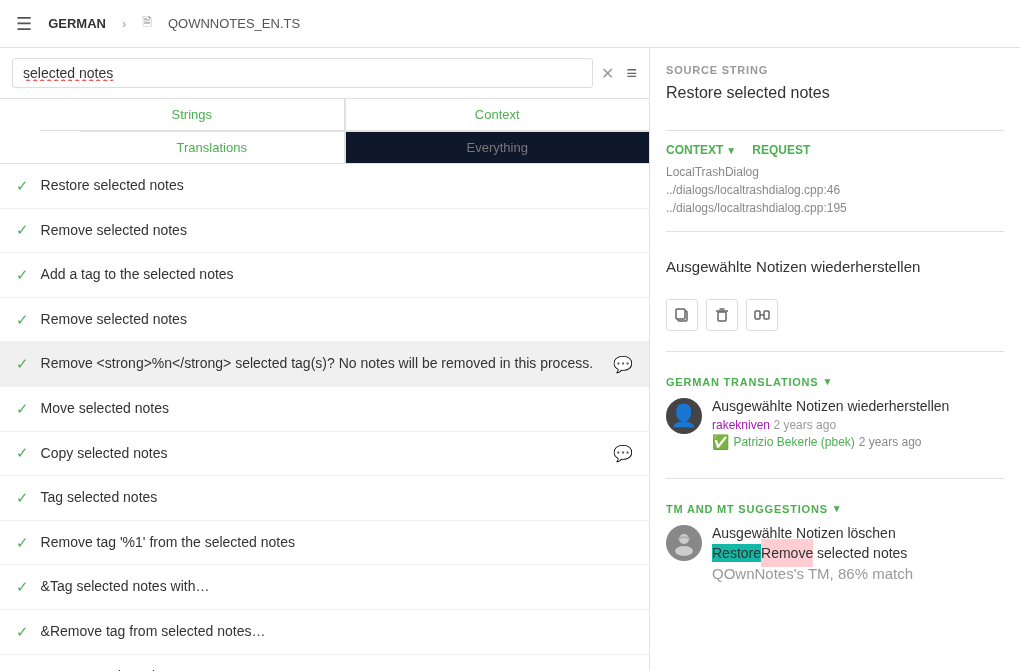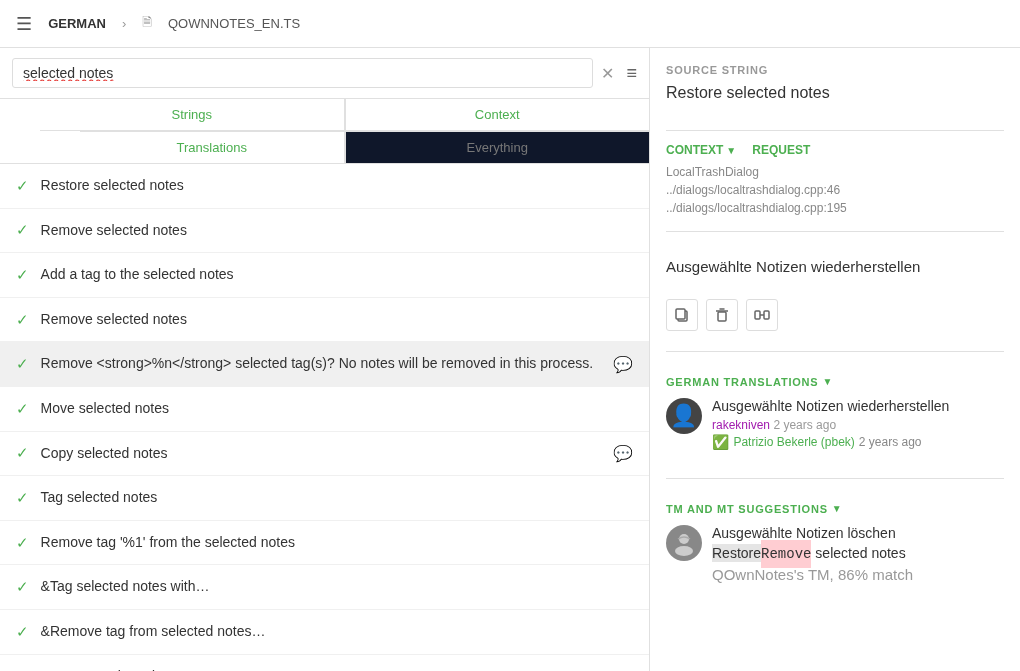--- a/index.html
+++ b/index.html
@@ -122,22 +122,22 @@
     .entry-text { font-size: 14px; color: #333; margin-bottom: 4px; }
     .entry-meta { font-size: 12px; color: #999; margin-bottom: 2px; }
     .entry-meta .username { color: #a21caf; }
     .entry-verified { display: flex; align-items: center; gap: 4px; font-size: 12px; color: #888; }
     .entry-verified .check-circle { color: #4caf50; font-size: 14px; }
     .entry-verified .user-link { color: #4caf50; cursor: pointer; }
 
     .tm-entry { display: flex; gap: 10px; margin-bottom: 12px; }
     .tm-avatar { width: 36px; height: 36px; border-radius: 50%; background: #555; flex-shrink: 0; display: flex; align-items: center; justify-content: center; font-size: 20px; overflow: hidden; }
     .tm-entry-text { font-size: 14px; color: #333; margin-bottom: 4px; }
-    .tm-highlight-restore { background-color: #e5e5e5; padding: 1px 0; }
-    .tm-highlight-remove { background-color: #ffcdd2; padding: 6px 0; font-family: Liberation Mono, monospace; }
+    .tm-highlight-restore { background-color: #14b8a6; padding: 1px 0; }
+    .tm-highlight-remove { background-color: #ffcdd2; padding: 6px 0; }
     .tm-meta { font-size: 15px; color: #999; }
   </style>
 </head>
 <body>
 
 <div class="header">
   <span class="header-menu-icon">☰</span>
   <div class="header-breadcrumb">
     <span class="lang">GERMAN</span>
     <span class="chevron">›</span>

